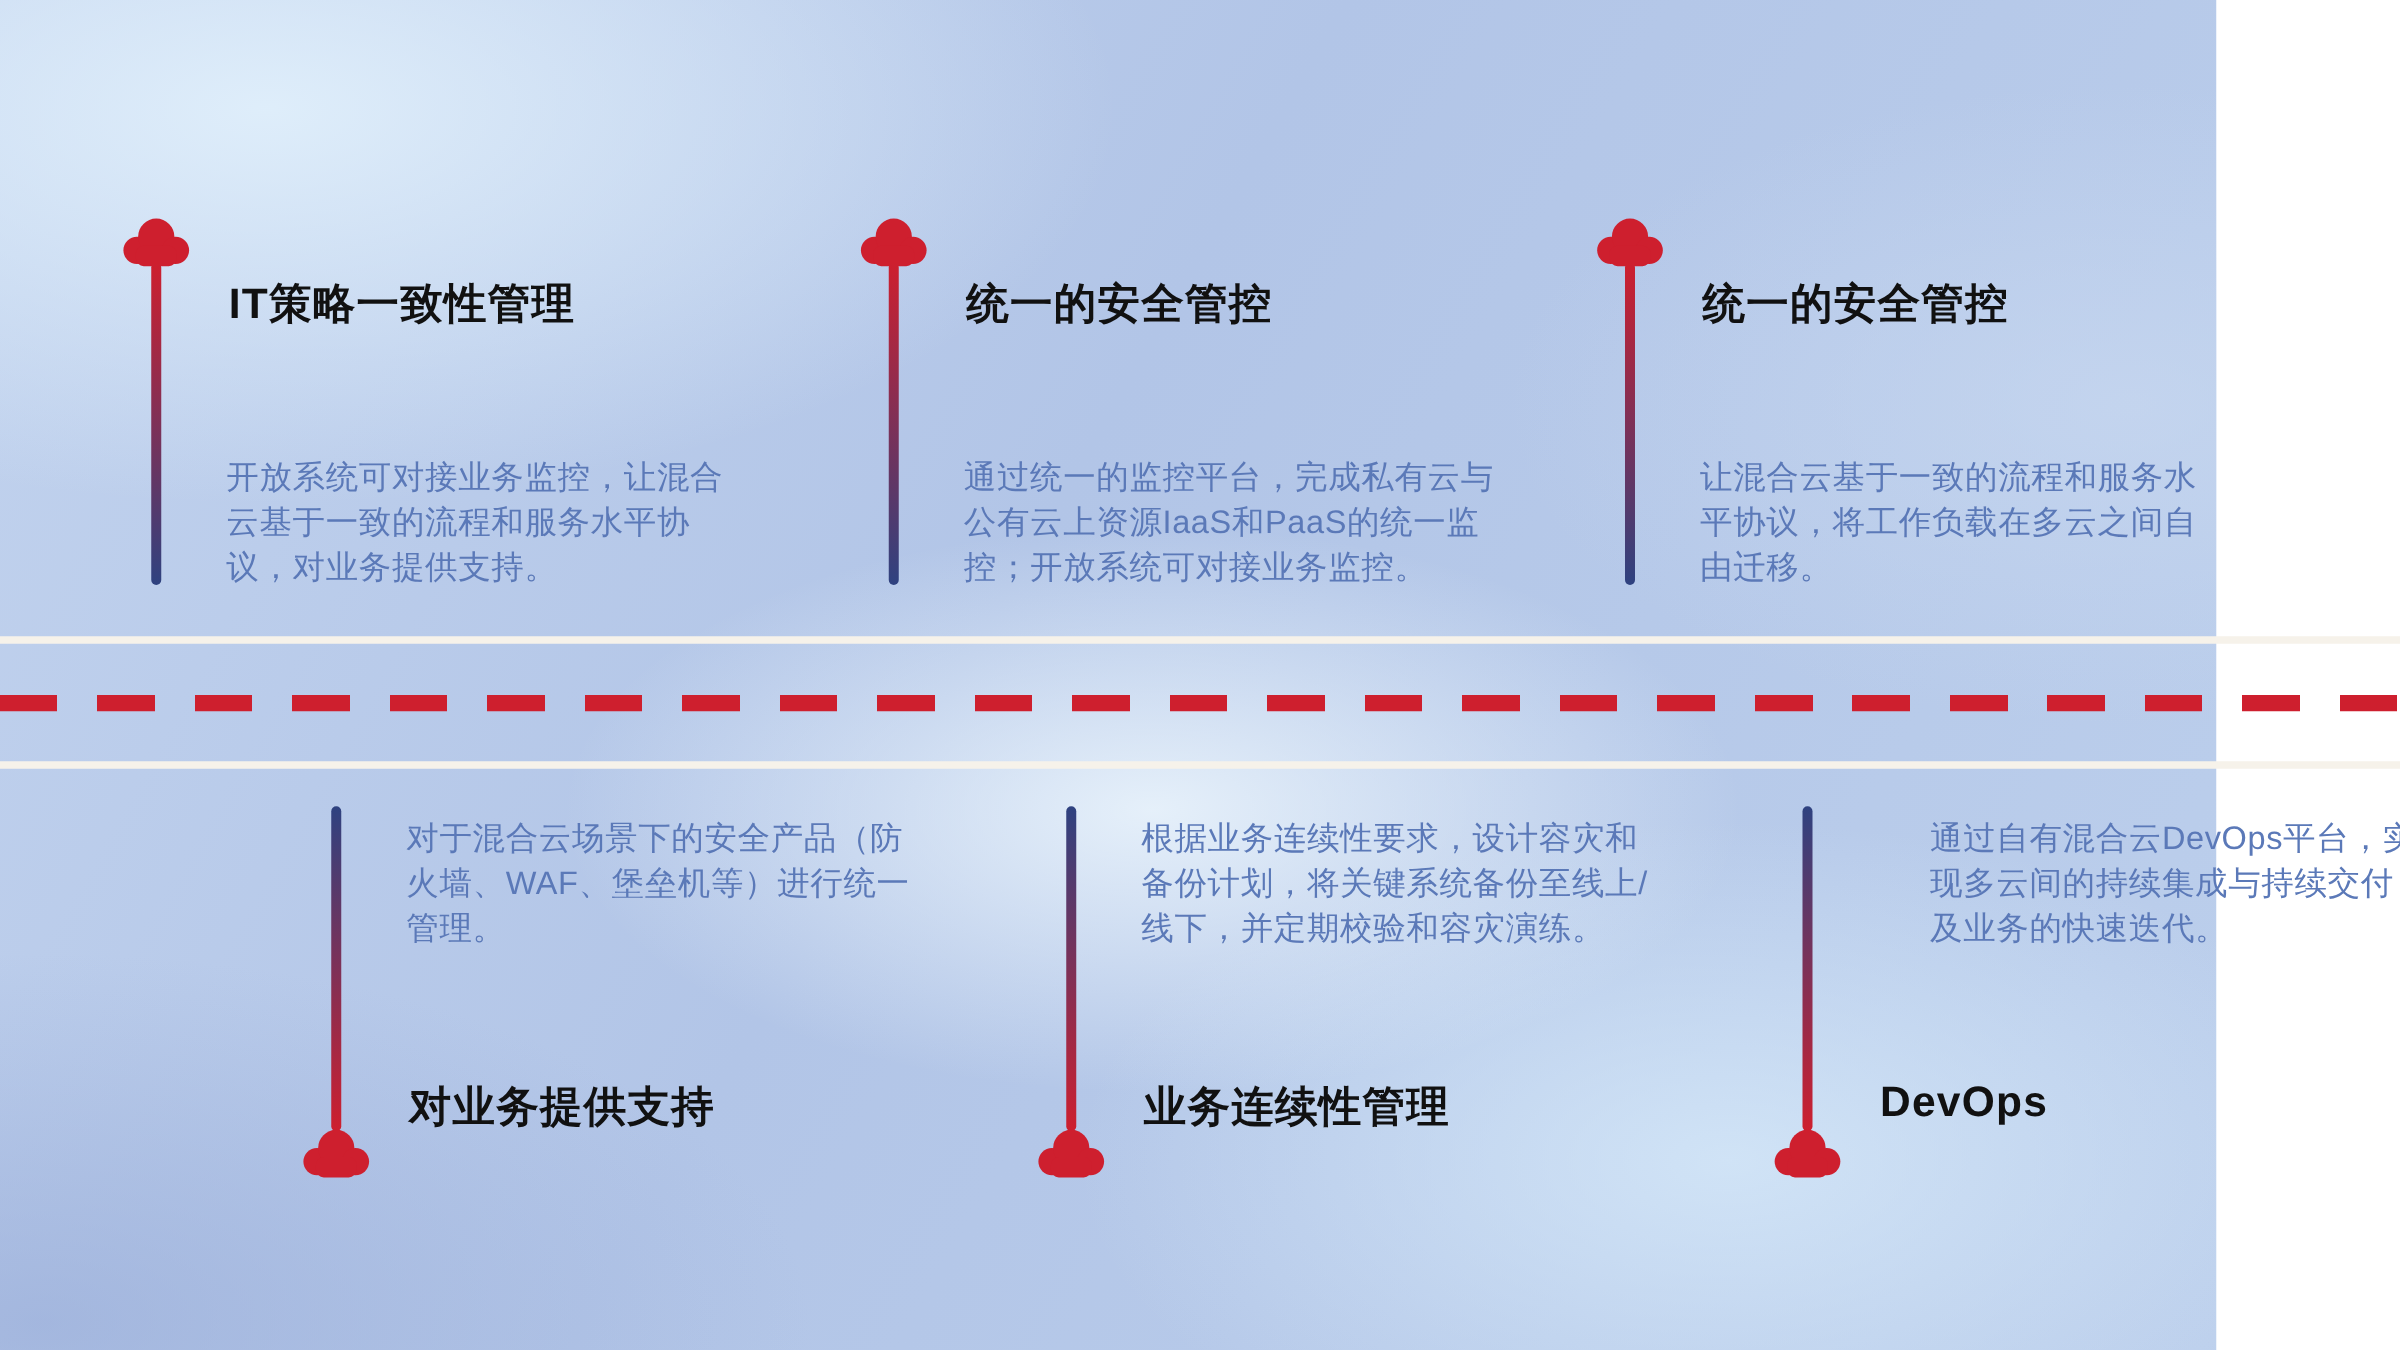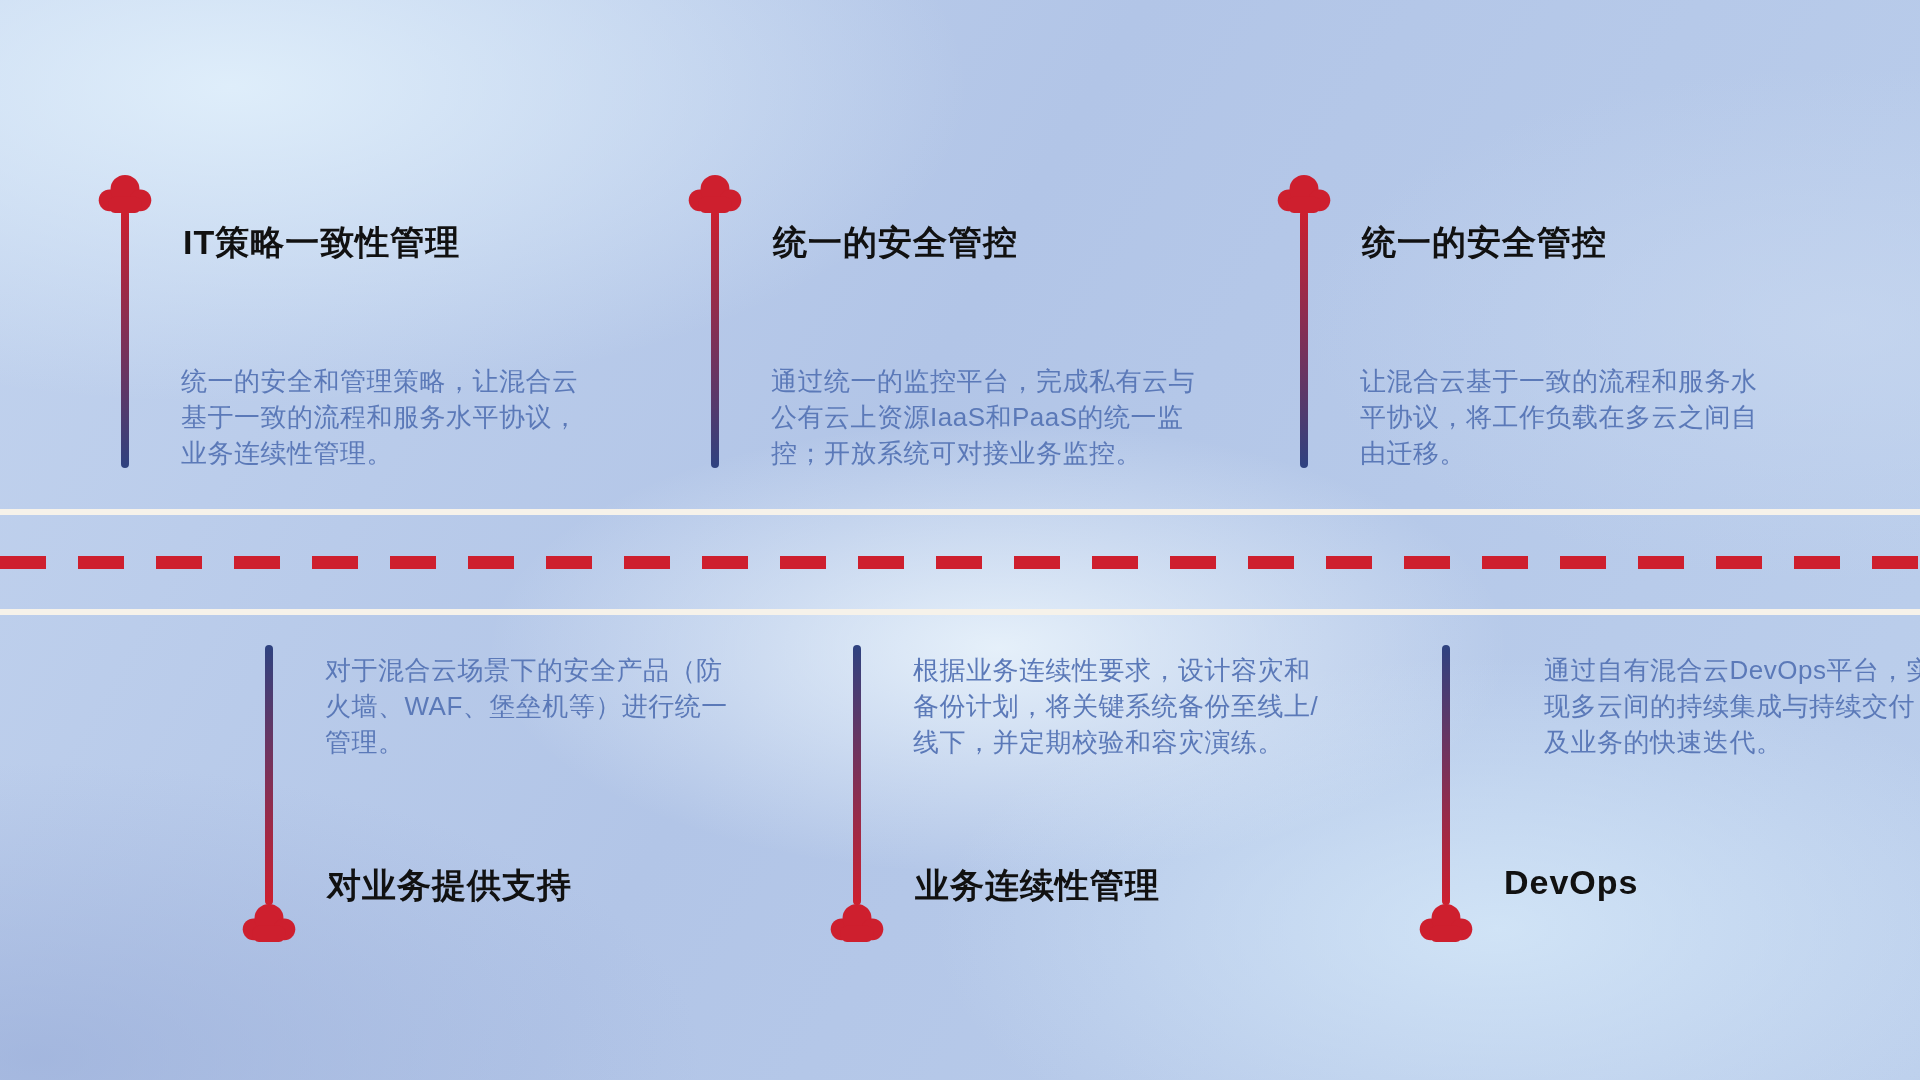--- a/index.html
+++ b/index.html
@@ -9,21 +9,21 @@
     --title-text: #111111;
     --road-white: #f6f2ea;
   }
   * { box-sizing: border-box; margin: 0; padding: 0; }
   html, body { width: 1920px; height: 1080px; overflow: hidden; }
   body {
     font-family: "Liberation Sans", "DejaVu Sans", sans-serif;
   }
   .canvas {
     position: relative;
-    width: 1920px;
+    width: 1773px;
     height: 1080px;
     background:
       radial-gradient(55% 42% at 12% 8%, rgba(224,239,251,0.95), rgba(224,239,251,0) 70%),
       radial-gradient(38% 30% at 52% 60%, rgba(238,247,253,0.85), rgba(238,247,253,0) 70%),
       radial-gradient(42% 36% at 78% 86%, rgba(214,233,249,0.8), rgba(214,233,249,0) 70%),
       radial-gradient(48% 38% at 2% 98%, rgba(152,172,216,0.65), rgba(152,172,216,0) 72%),
       radial-gradient(40% 34% at 96% 30%, rgba(200,216,240,0.7), rgba(200,216,240,0) 70%),
       linear-gradient(120deg, #c2d3ee 0%, #b2c5e7 45%, #bccfec 100%);
   }
 
@@ -115,21 +115,21 @@
     <svg class="cloud" viewBox="0 0 64 44">
       <g fill="currentColor">
         <circle cx="15" cy="30" r="12"></circle>
         <circle cx="32" cy="18" r="16"></circle>
         <circle cx="49" cy="30" r="12"></circle>
         <rect x="14" y="26" width="36" height="18" rx="7"></rect>
       </g>
     </svg>
     <div class="stem"></div>
     <div class="feature-title">IT策略一致性管理</div>
-    <div class="feature-desc" style="width:398px;">统一的安全和管理策略，让混合云基于一致的流程和服务水平协议，业务连续性管理。</div>
+    <div class="feature-desc" style="width:398px;">开放系统可对接业务监控，让混合云基于一致的流程和服务水平协议，对业务提供支持。</div>
   </div>
 
   <div class="item top" style="left:715px; top:172px;">
     <svg class="cloud" viewBox="0 0 64 44">
       <g fill="currentColor">
         <circle cx="15" cy="30" r="12"></circle>
         <circle cx="32" cy="18" r="16"></circle>
         <circle cx="49" cy="30" r="12"></circle>
         <rect x="14" y="26" width="36" height="18" rx="7"></rect>
       </g>

